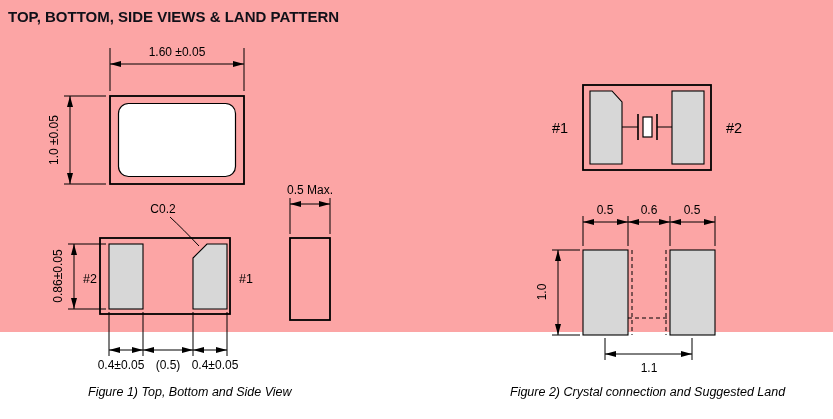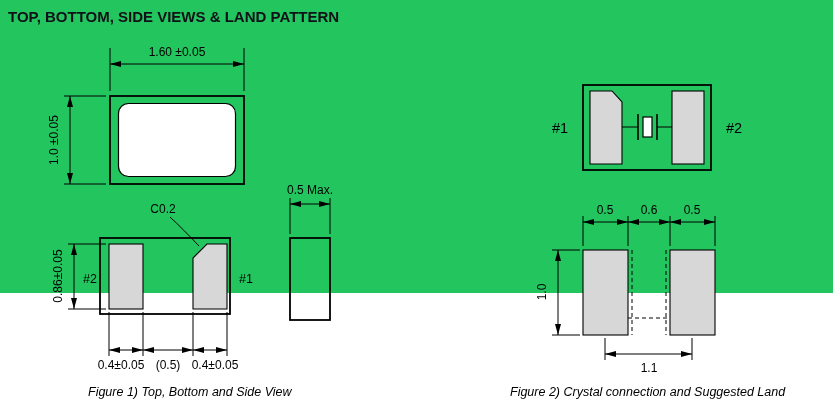--- a/index.html
+++ b/index.html
@@ -5,21 +5,21 @@
   html, body {
     margin: 0;
     padding: 0;
     background: #ffffff;
   }
   body {
     width: 833px;
     height: 419px;
     font-family: "Liberation Sans", sans-serif;
   }
-  .canvas { position: relative; width: 833px; height: 293px; background:#22c55e; }
+  .canvas { position: relative; width: 833px; height: 332px; background:#fca5a5; }
   svg text {
     font-family: "Liberation Sans", sans-serif;
     fill: var(--line, #000);
   }
   .title-text { font-size: 15px; font-weight: bold; fill: var(--title, #111); }
   .dimtext  { font-size: 12px; }
   .label    { font-size: 12.5px; }
   .biglabel { font-size: 14.5px; }
   .caption  { font-size: 12.5px; font-style: italic; }
   .outline { fill: none; stroke: var(--line, #000); stroke-width: 1.8px; }

